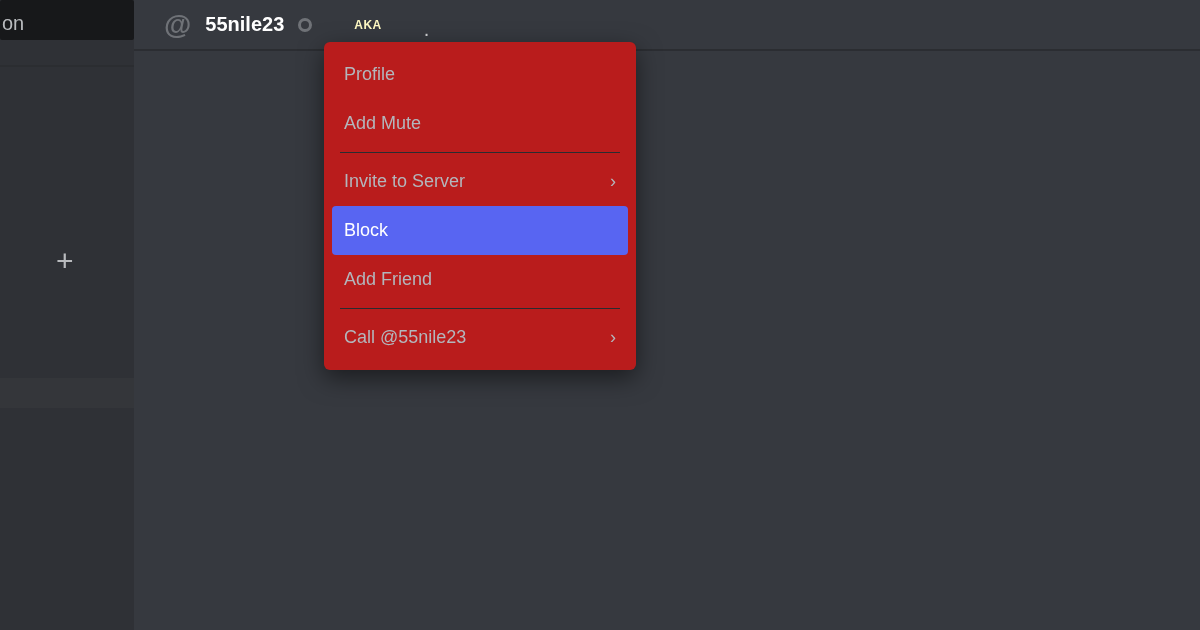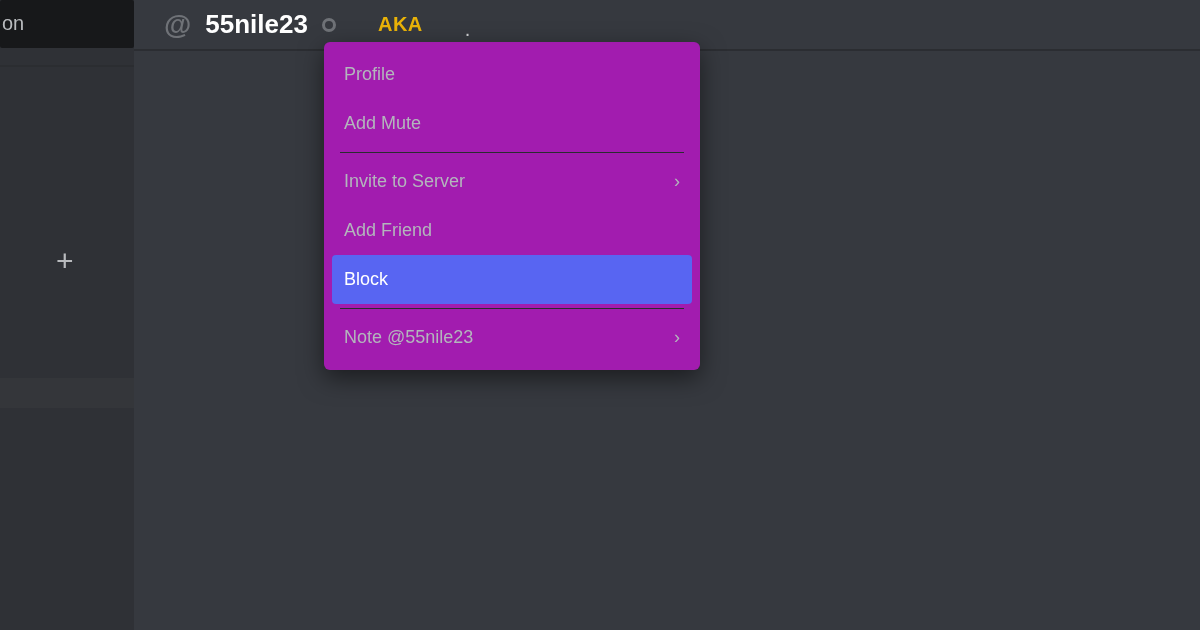--- a/index.html
+++ b/index.html
@@ -21,21 +21,21 @@
       top: 0;
       width: 134px;
       height: 100%;
       background: #2f3136;
     }
     .server-rail .dark-top {
       position: absolute;
       left: 0;
       top: 0;
       width: 134px;
-      height: 48px;
+      height: 40px;
       background: #17181a;
       border-radius: 2px;
     }
     .server-rail .on-text {
       position: absolute;
       left: 0;
       top: 12px;
       color: #b9bbbe;
       font-size: 20px;
       font-weight: 400;
@@ -80,49 +80,49 @@
       padding-left: 30px;
       gap: 14px;
     }
     .at-icon {
       color: #6f7277;
       font-size: 28px;
       font-weight: 600;
     }
     .username {
       color: #ffffff;
-      font-size: 26px;
+      font-size: 20px;
       font-weight: 600;
     }
     .status-dot {
       width: 14px;
       height: 14px;
       border-radius: 50%;
       border: 3px solid #6f7277;
       background: transparent;
     }
     .aka {
-      color: #eab308;
-      font-size: 20px;
+      color: #fef9c3;
+      font-size: 12px;
       font-weight: 700;
       margin-left: 28px;
       letter-spacing: 0.5px;
     }
     .aka-dot {
       color: #d0d1d3;
       font-size: 20px;
       margin-left: 28px;
       margin-top: 10px;
     }
     .context-menu {
       position: absolute;
       left: 324px;
       top: 42px;
-      width: 376px;
-      background: #a21caf;
+      width: 312px;
+      background: #b91c1c;
       border-radius: 6px;
       padding: 8px;
       box-shadow: 0 8px 24px rgba(0,0,0,0.5);
     }
     .menu-item {
       display: flex;
       align-items: center;
       justify-content: space-between;
       padding: 14px 12px;
       color: #b3b6bc;
@@ -170,24 +170,24 @@
     <span>Profile</span>
   </div>
   <div class="menu-item">
     <span>Add Mute</span>
   </div>
   <div class="menu-sep"></div>
   <div class="menu-item">
     <span>Invite to Server</span>
     <span class="chevron">›</span>
   </div>
+  <div class="menu-item highlighted">
+    <span>Block</span>
+  </div>
   <div class="menu-item">
     <span>Add Friend</span>
   </div>
-  <div class="menu-item highlighted">
-    <span>Block</span>
-  </div>
   <div class="menu-sep"></div>
   <div class="menu-item">
-    <span>Note @55nile23</span>
+    <span>Call @55nile23</span>
     <span class="chevron">›</span>
   </div>
 </div>
 
 </body></html>

